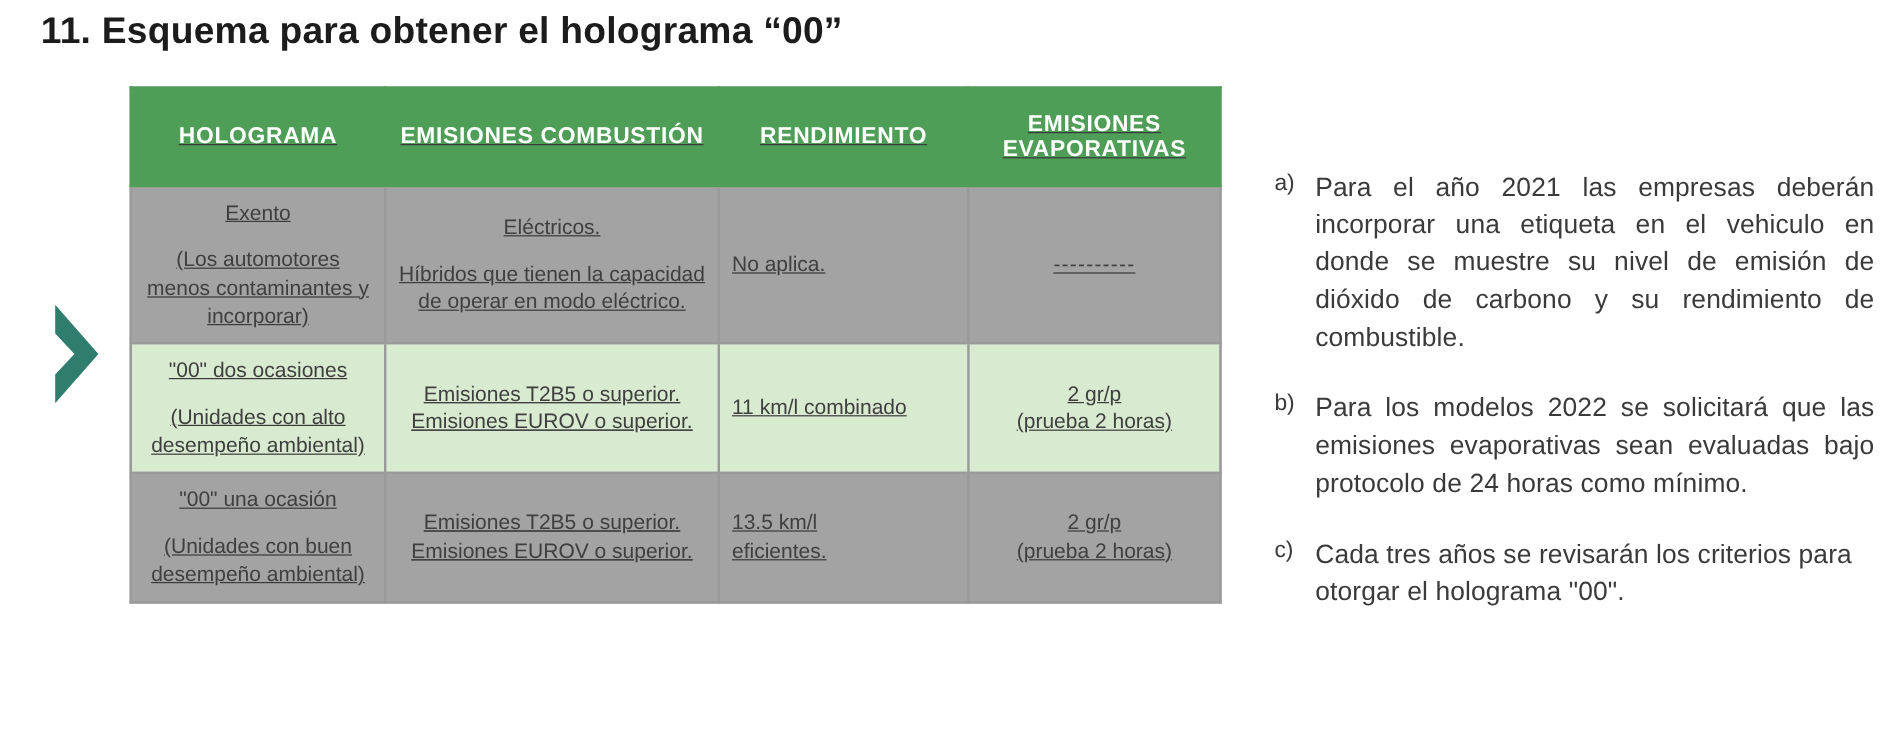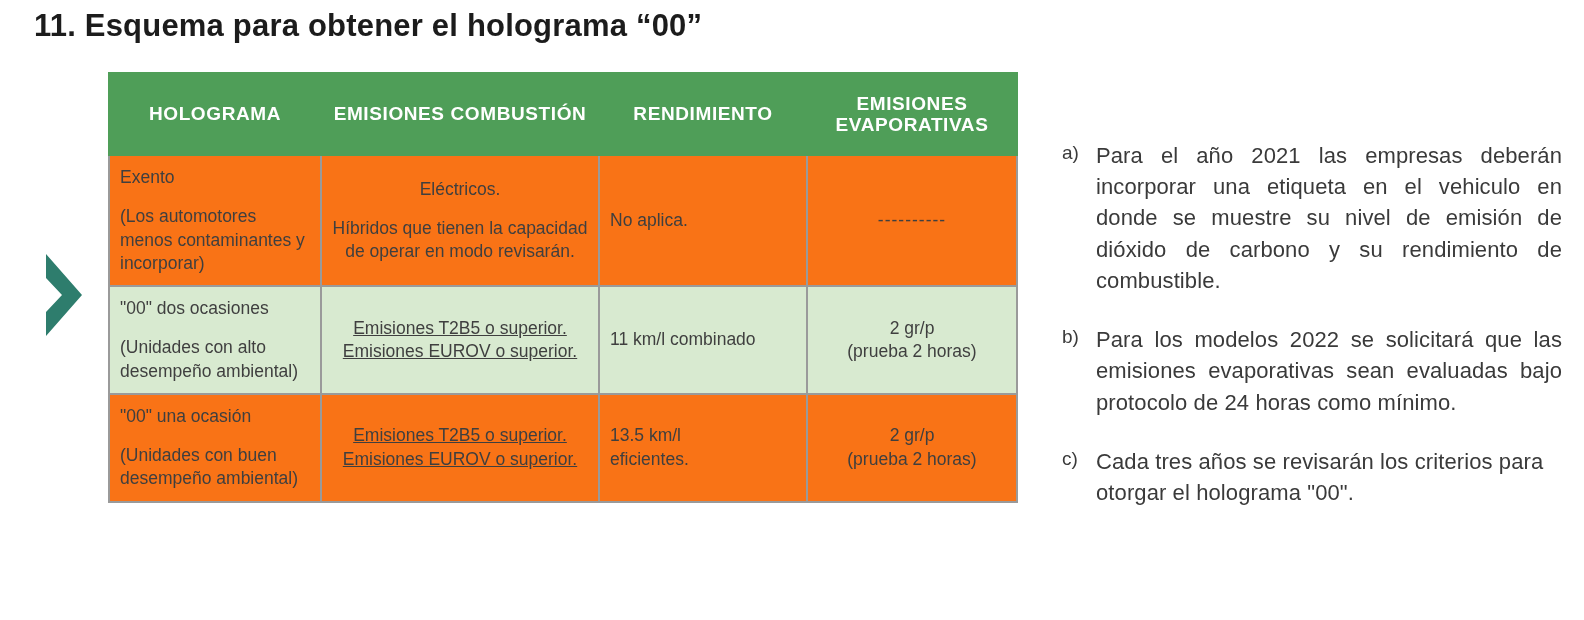--- a/index.html
+++ b/index.html
@@ -42,21 +42,22 @@
   .table-wrap {
     position: absolute;
     left: 108px;
     top: 72px;
     width: 908px;
   }
   table.schema {
     border-collapse: collapse;
     width: 908px;
     table-layout: fixed;
-    background: #f97316;
+    background: #a3a3a3;
+    text-decoration: underline;
   }
   table.schema th {
     background: #4f9e58;
     color: #ffffff;
     font-size: 19px;
     font-weight: bold;
     letter-spacing: 0.6px;
     text-align: center;
     vertical-align: middle;
     padding: 10px 6px;
@@ -70,21 +71,21 @@
     font-size: 17.5px;
     line-height: 1.33;
     padding: 10px 10px;
     color: #3f3f3f;
   }
   .col-holo { width: 212px; }
   .col-comb { width: 278px; }
   .col-rend { width: 208px; }
   .col-evap { width: 210px; }
 
-  td.c-holo { text-align: left; margin-left: 20px; }
+  td.c-holo { text-align: center; margin-left: 20px; }
   td.c-comb { text-align: center; }
   td.c-rend { }
   td.c-evap { text-align: center; }
 
   tr.row-highlight td {
     background: #d8ead0;
   }
   .cell-line { display: block; }
   .gap { display: block; height: 16px; }
   .u { text-decoration: underline; }
@@ -150,21 +151,21 @@
       <tbody>
         <tr>
           <td class="c-holo">
             <span class="cell-line">Exento</span>
             <span class="gap"></span>
             <span class="cell-line">(Los automotores menos contaminantes y incorporar)</span>
           </td>
           <td class="c-comb">
             <span class="cell-line">Eléctricos.</span>
             <span class="gap"></span>
-            <span class="cell-line">Híbridos que tienen la capacidad de operar en modo revisarán.</span>
+            <span class="cell-line">Híbridos que tienen la capacidad de operar en modo eléctrico.</span>
           </td>
           <td class="c-rend">No aplica.</td>
           <td class="c-evap dashes">----------</td>
         </tr>
 
         <tr class="row-highlight">
           <td class="c-holo">
             <span class="cell-line">"00" dos ocasiones</span>
             <span class="gap"></span>
             <span class="cell-line">(Unidades con alto desempeño ambiental)</span>

